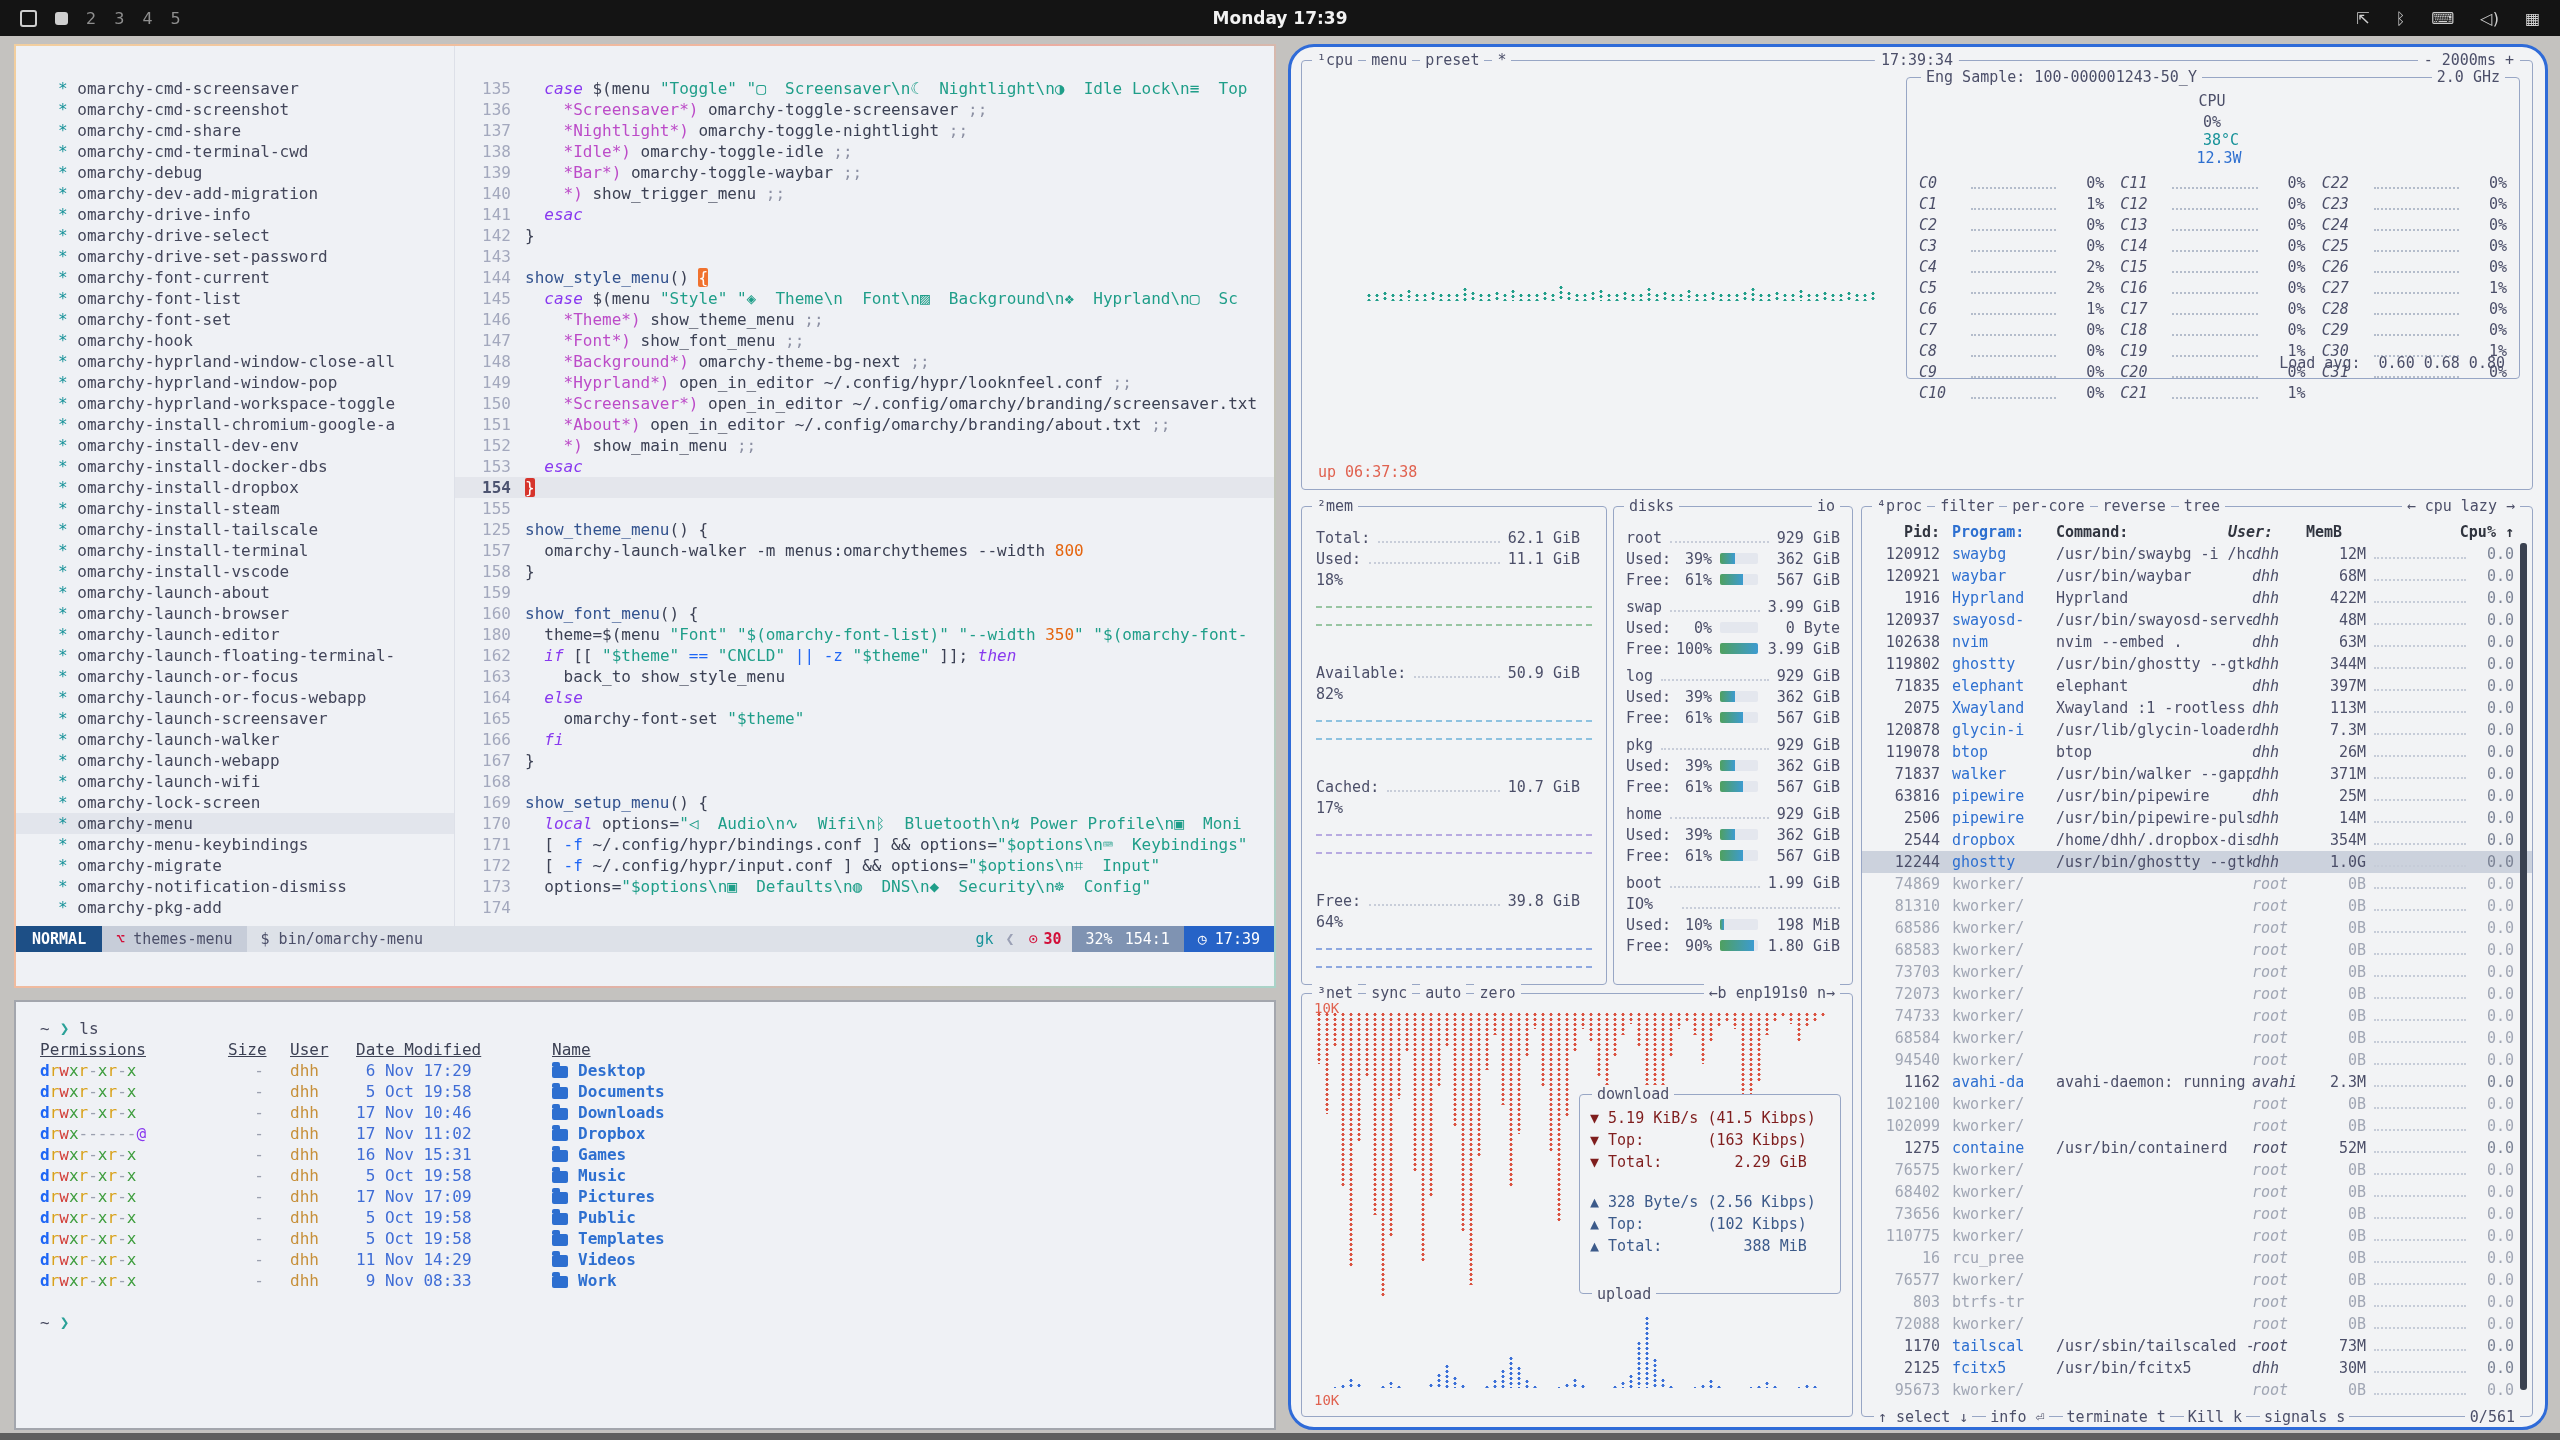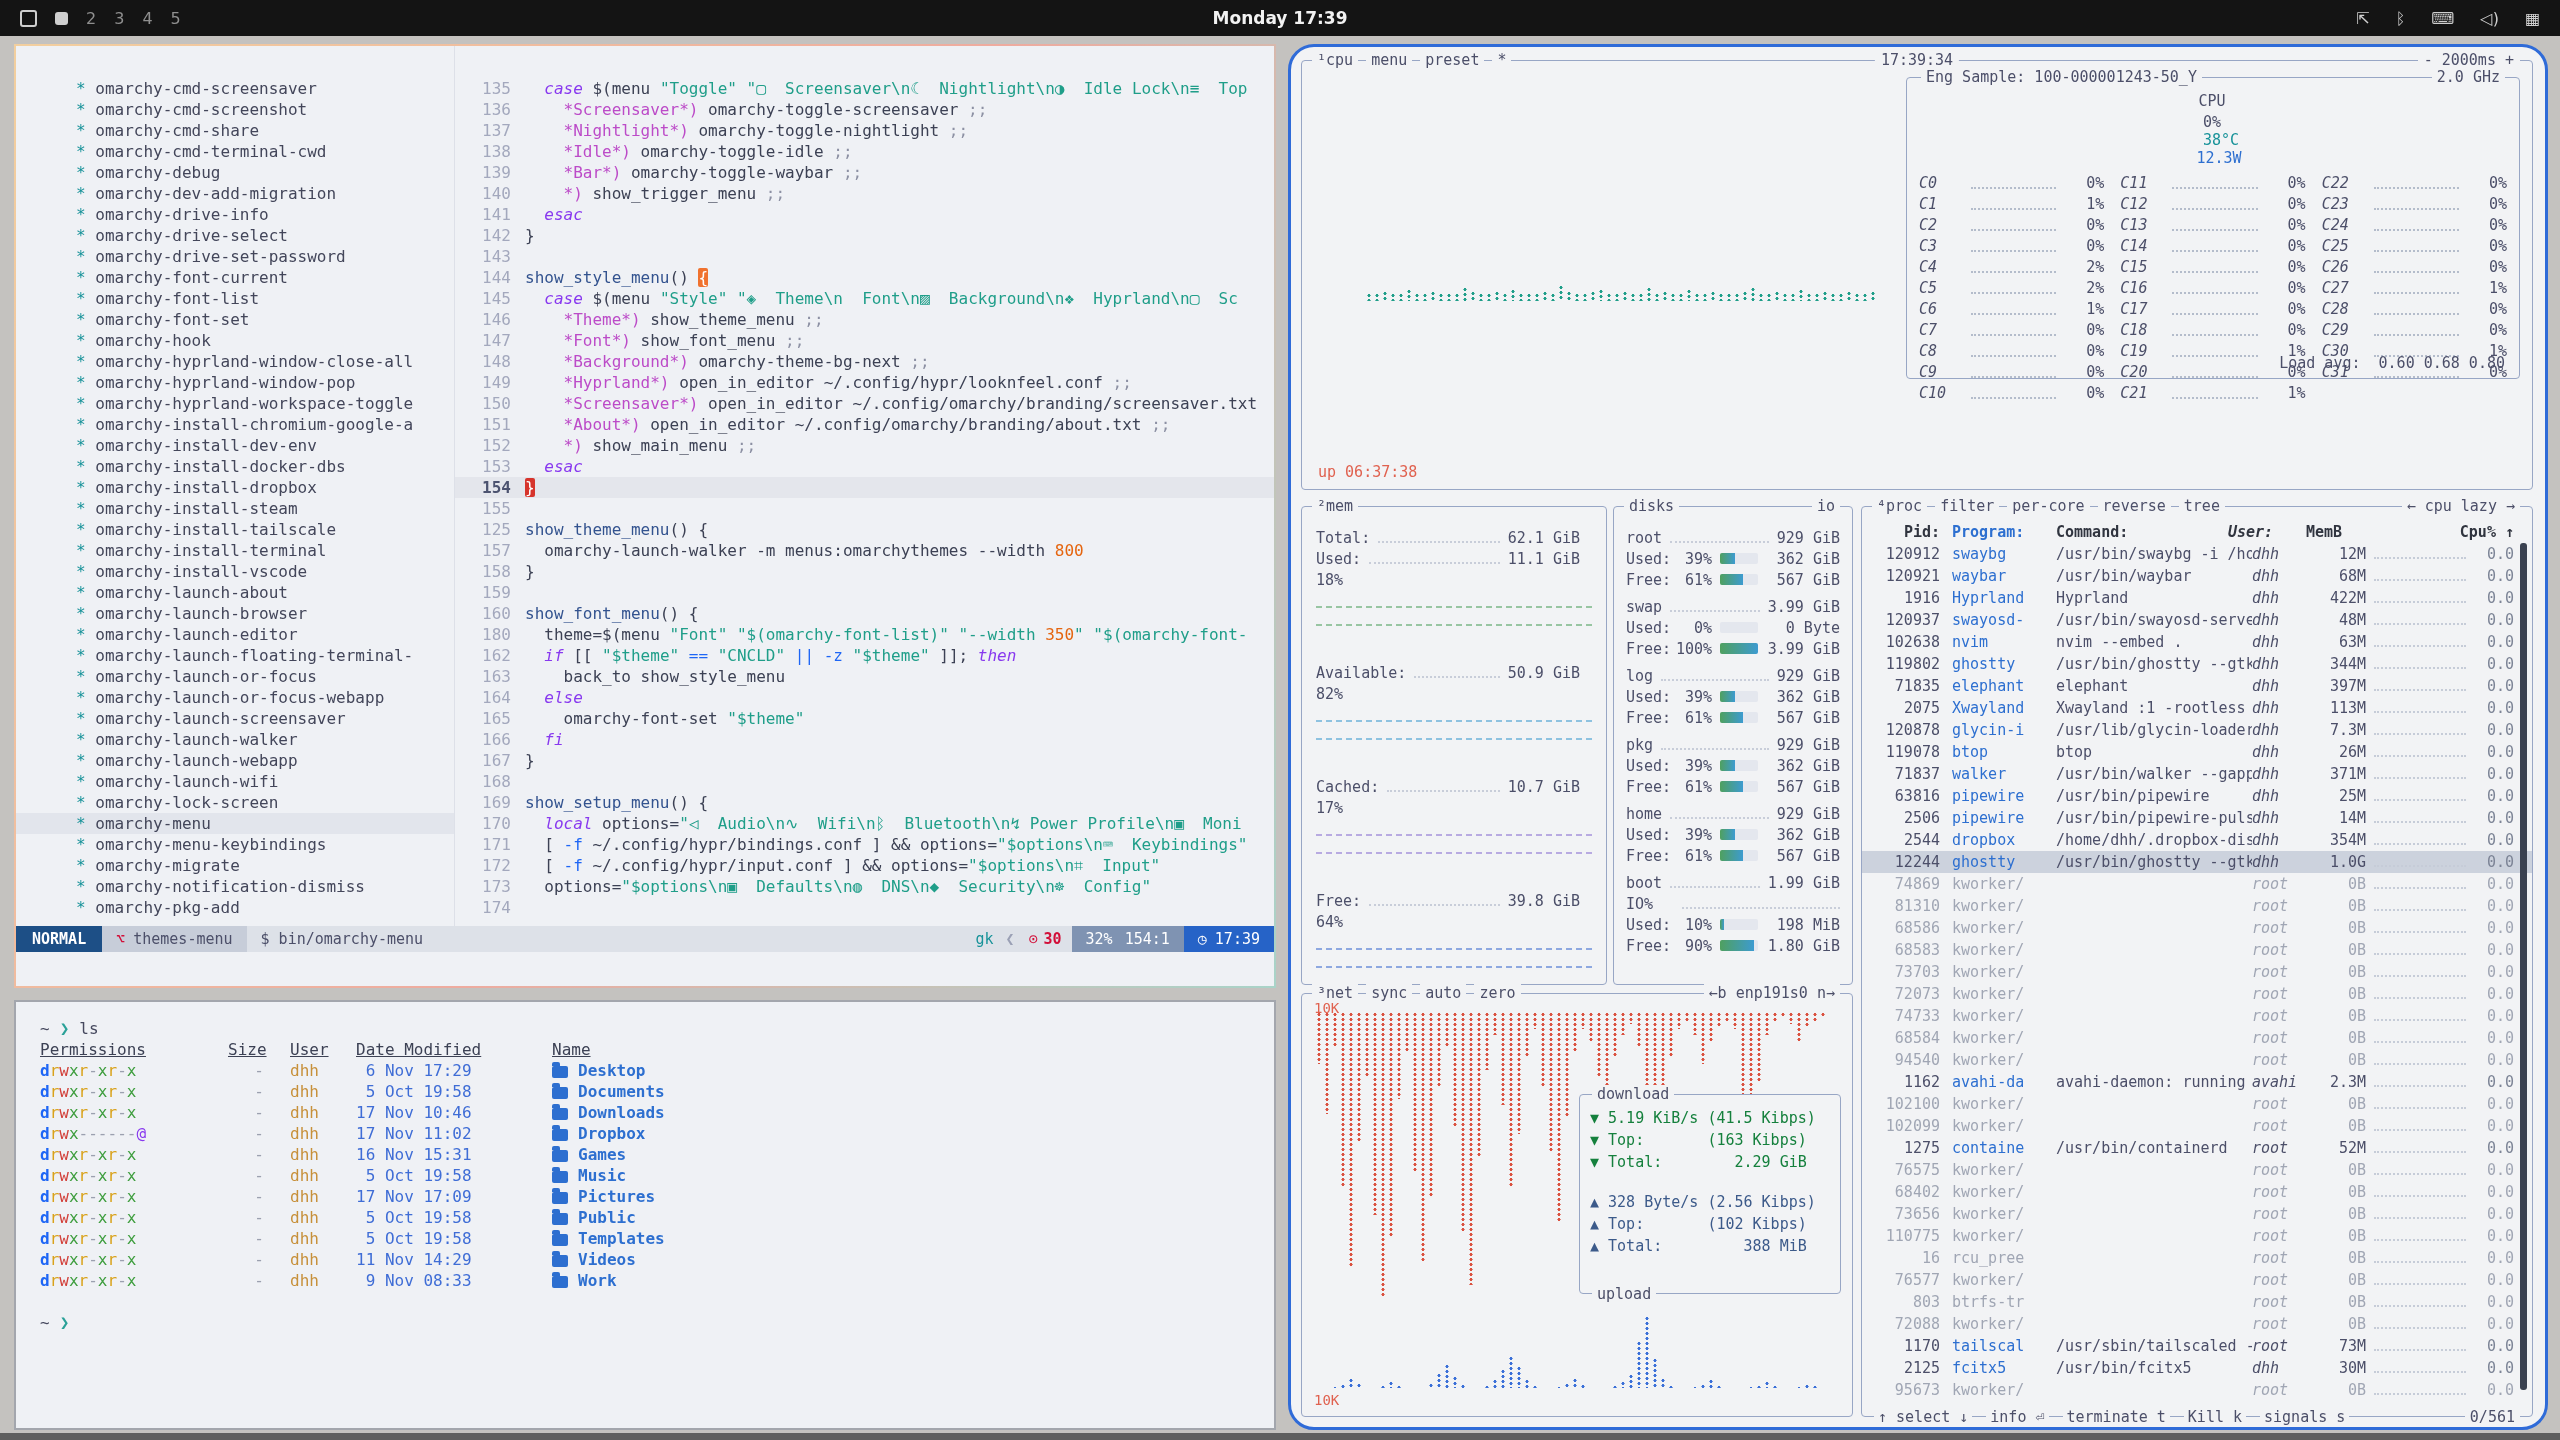--- a/index.html
+++ b/index.html
@@ -23,21 +23,21 @@
   .win{position:absolute;background:#eff1f5;box-sizing:border-box;}
   .nvimwin{left:14px;top:44px;width:1262px;height:944px;border:2px solid;
            border-image:linear-gradient(120deg,#f2cf9f,#eeab9f 55%,#a9d3c8) 1;}
   .termwin{left:14px;top:1000px;width:1262px;height:430px;border:2px solid #a3a6ad;}
   .btopwin{left:1288px;top:44px;width:1260px;height:1386px;border:3px solid #2f6bd8;background:#f2f3f5;}
 
   
   .nvimwin{position:absolute;}
   .filepane{position:absolute;left:0;top:0;width:438px;bottom:60px;padding-top:32px;overflow:hidden;
             font-size:16px;line-height:21px;color:#43465a;}
-  .filerow{height:21px;padding-left:60px;white-space:pre;cursor:pointer;}
+  .filerow{height:21px;padding-left:42px;white-space:pre;cursor:pointer;}
   .filerow.sel{background:#e2e5ec;}
   .filerow .star{color:#179299;}
   .codepane{position:absolute;left:438px;right:0;top:0;bottom:60px;padding-top:32px;overflow:hidden;
             font-size:16px;line-height:21px;color:#3c4154;border-left:1px solid #dde0e8;}
   .coderow{display:flex;height:21px;white-space:pre;}
   .coderow .ln{width:56px;flex:none;text-align:right;padding-right:14px;color:#a3a8bd;}
   .coderow.cl{background:#e4e6ec;}
   .coderow.cl .ln{color:#4c5370;font-weight:bold;}
   .code{flex:1;overflow:hidden;}
   .c-k{color:#8839ef;font-style:italic;}
@@ -148,21 +148,21 @@
   .netaxis-bottom{position:absolute;left:12px;bottom:8px;color:#e0614f;font-size:14px;}
   #downgraph{position:absolute;left:14px;top:18px;right:14px;height:298px;display:flex;align-items:flex-start;gap:2px;}
   #upgraph{position:absolute;left:14px;bottom:28px;right:14px;height:86px;display:flex;align-items:flex-end;gap:2px;}
   .dbar{width:6px;background-image:radial-gradient(circle at 3px 2.5px,#da5140 1.4px,transparent 1.7px);background-size:6px 5px;}
   .ubar{width:6px;background-image:radial-gradient(circle at 3px 2.5px,#3a6fd8 1.4px,transparent 1.7px);background-size:6px 5px;}
   .netstats{position:absolute;left:277px;top:100px;width:262px;height:200px;border:1px solid #98a6c5;
             background:#f2f3f5;border-radius:4px;padding:12px 10px;box-sizing:border-box;z-index:2;}
   .netlbl-down{position:absolute;top:-10px;left:12px;background:#f2f3f5;padding:0 5px;}
   .netlbl-up{position:absolute;bottom:-10px;left:12px;background:#f2f3f5;padding:0 5px;}
   .nline{height:22px;white-space:pre;display:flex;align-items:center;}
-  .nline.down{color:#15803d;}
+  .nline.down{color:#7f1d1d;}
   .nline.up{color:#3c5a8a;}
   .ngap{height:18px;}
 
   .procmode{position:absolute;top:-10px;right:12px;background:#f2f3f5;padding:0 5px;white-space:pre;}
   .prochdr,.prow{display:flex;align-items:center;height:22px;padding:0 18px 0 12px;}
   .prochdr{margin-top:14px;font-weight:bold;color:#30343f;}
   .ppid{width:66px;text-align:right;white-space:pre;}
   .pprog{width:104px;padding-left:12px;color:#2d6fd0;white-space:pre;overflow:hidden;}
   .pcmd{flex:1;white-space:pre;overflow:hidden;}
   .puser{width:60px;white-space:pre;font-style:italic;}

